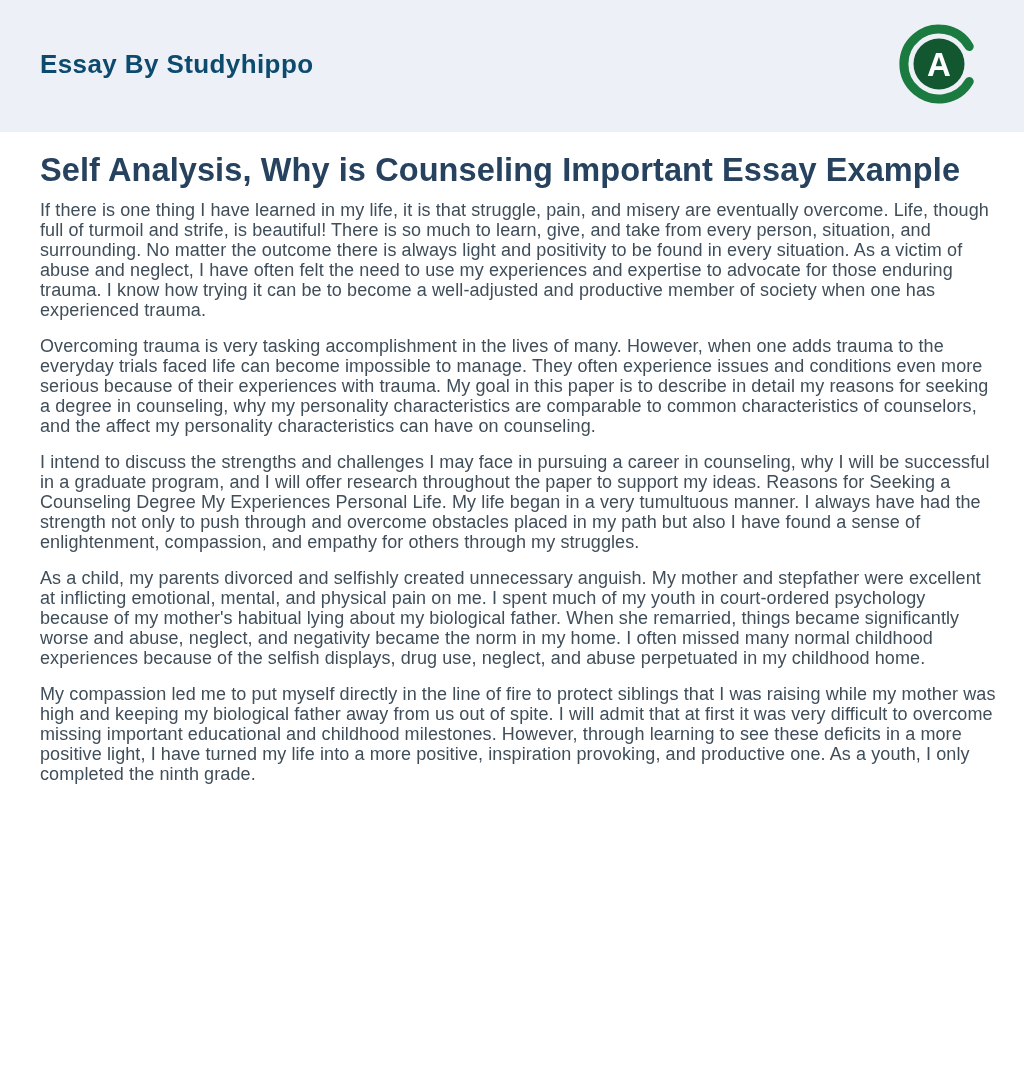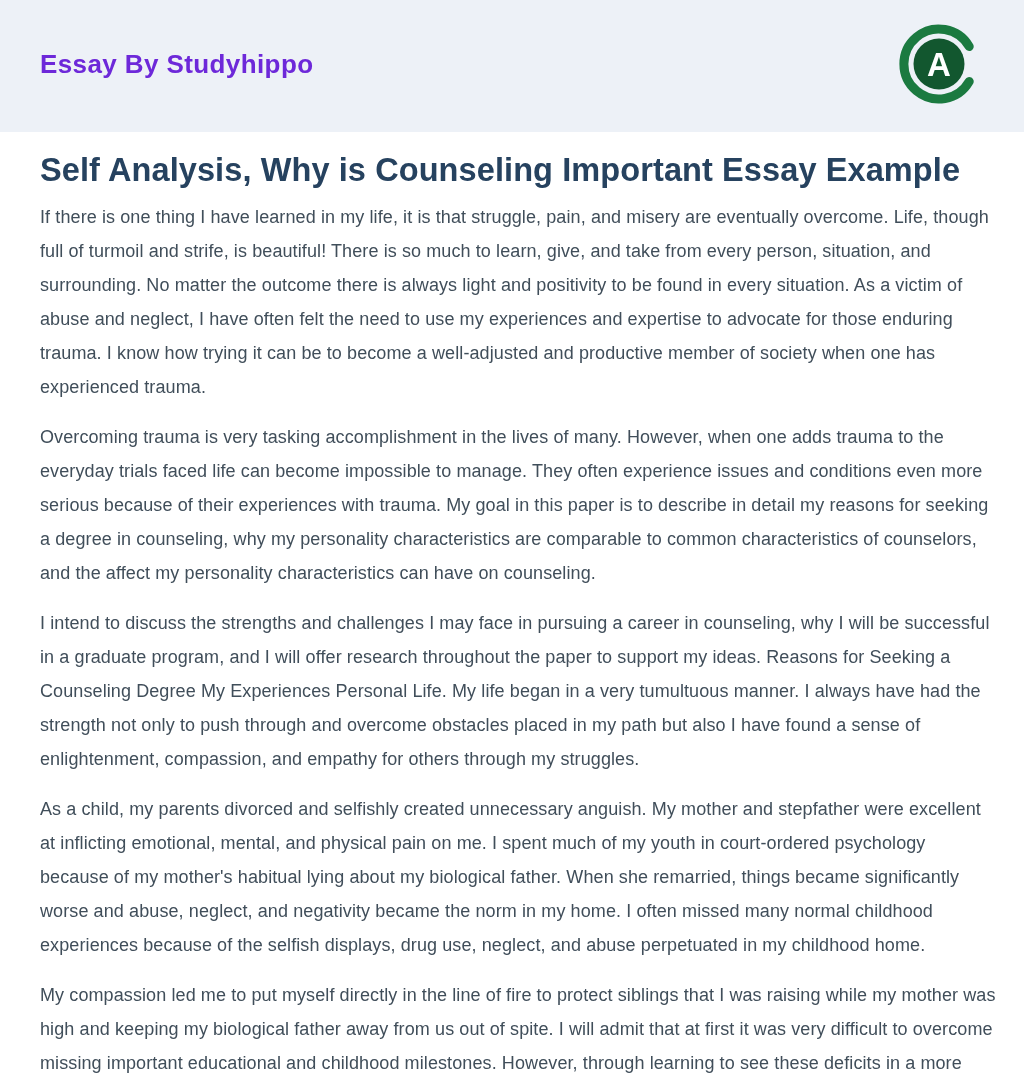--- a/index.html
+++ b/index.html
@@ -22,21 +22,21 @@
     align-items: center;
     justify-content: space-between;
     padding: 10px 44px 14px 40px;
   }
   .header-text {
     display: flex;
     flex-direction: column;
     gap: 15px;
   }
   .brand-title {
-    color: #6d28d9;
+    color: #0c4a6e;
     font-size: 26px;
     font-weight: 700;
     letter-spacing: 0.4px;
   }
   .source-url {
     color: #2473bd;
     font-size: 16px;
     text-decoration: none;
     letter-spacing: 0.2px;
   }
@@ -54,21 +54,21 @@
     color: #26425f;
     font-size: 32.5px;
     line-height: 38px;
     font-weight: 700;
     margin: 19px 0 11px 0;
     letter-spacing: 0.1px;
   }
   .article-body p {
     color: #404e5a;
     font-size: 18px;
-    line-height: 34px;
+    line-height: 20px;
     margin: 0 0 16px 0;
     letter-spacing: 0.1px;
   }
 </style>
 </head>
 <body>
 
 <header class="page-header">
   <div class="header-text">
     <div class="brand-title">Essay By Studyhippo</div>

